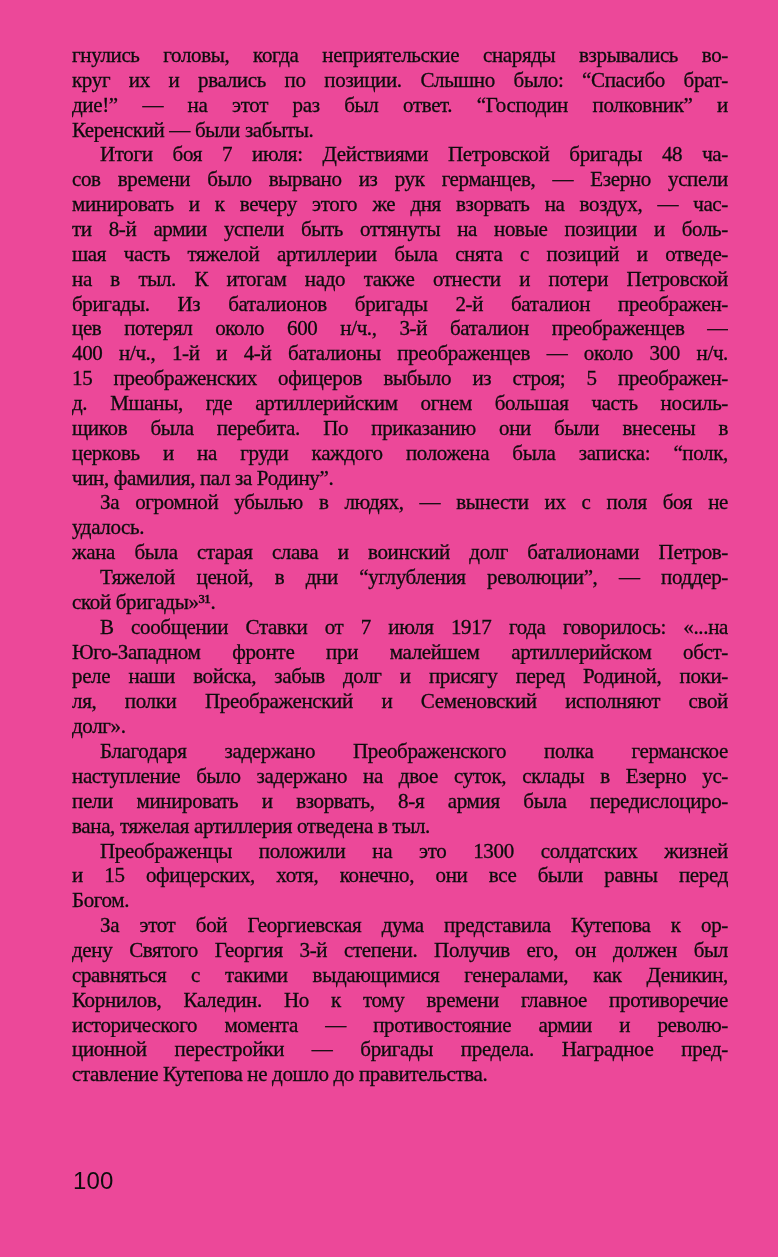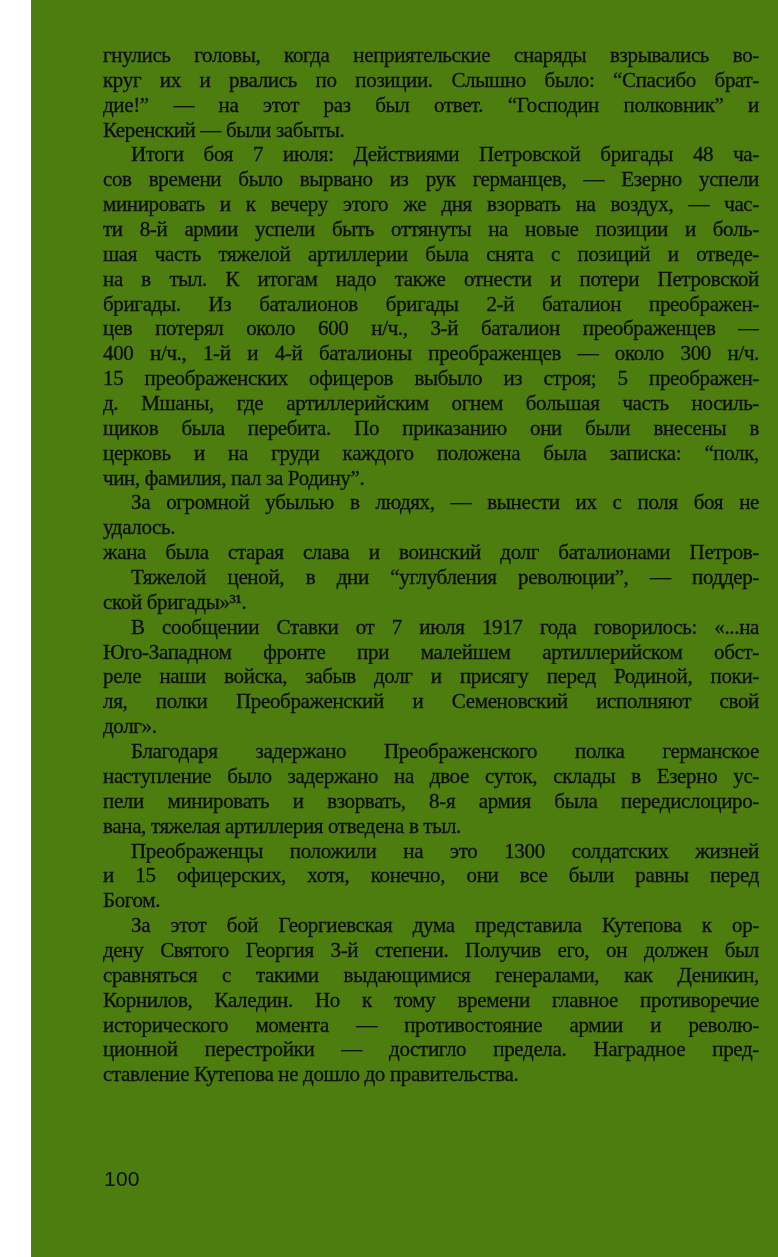--- a/index.html
+++ b/index.html
@@ -9,24 +9,23 @@
   body {
     width: 778px;
     height: 1257px;
     position: relative;
     background: #ffffff;
     overflow: hidden;
   }
   .page {
     position: absolute;
     inset: 0;
-    background: #4d7c0f;
+    background: #ec4899;
     color: #0d0d0d;
     font-family: "Liberation Serif", "DejaVu Serif", serif;
-    margin-left: 31px;
   }
   .text-block {
     position: absolute;
     left: 72px;
     top: 43px;
     width: 656px;
     font-size: 21px;
     line-height: 24.86px;
     letter-spacing: -0.35px;
     -webkit-text-stroke: 0.3px #0d0d0d;
@@ -46,21 +45,21 @@
     text-align-last: left;
   }
   .line.indent {
     text-indent: 28px;
   }
   .page-number {
     position: absolute;
     left: 73px;
     top: 1167px;
     font-family: "Liberation Sans", "DejaVu Sans", sans-serif;
-    font-size: 21px;
+    font-size: 24px;
     letter-spacing: 0.2px;
     color: #0d0d0d;
   }
 </style>
 </head>
 <body>
 
 <div class="page">
   <div class="text-block" id="text-block">
       <div class="paragraph">
@@ -111,18 +110,18 @@
         <div class="line indent">Преображенцы положили на это 1300 солдатских жизней</div>
         <div class="line">и 15 офицерских, хотя, конечно, они все были равны перед</div>
         <div class="line last">Богом.</div>
       </div>
       <div class="paragraph">
         <div class="line indent">За этот бой Георгиевская дума представила Кутепова к ор-</div>
         <div class="line">дену Святого Георгия 3-й степени. Получив его, он должен был</div>
         <div class="line">сравняться с такими выдающимися генералами, как Деникин,</div>
         <div class="line">Корнилов, Каледин. Но к тому времени главное противоречие</div>
         <div class="line">исторического момента — противостояние армии и револю-</div>
-        <div class="line">ционной перестройки — достигло предела. Наградное пред-</div>
+        <div class="line">ционной перестройки — бригады предела. Наградное пред-</div>
         <div class="line last">ставление Кутепова не дошло до правительства.</div>
       </div>
     </div>
   <div class="page-number">100</div>
 </div>
 
 </body></html>

